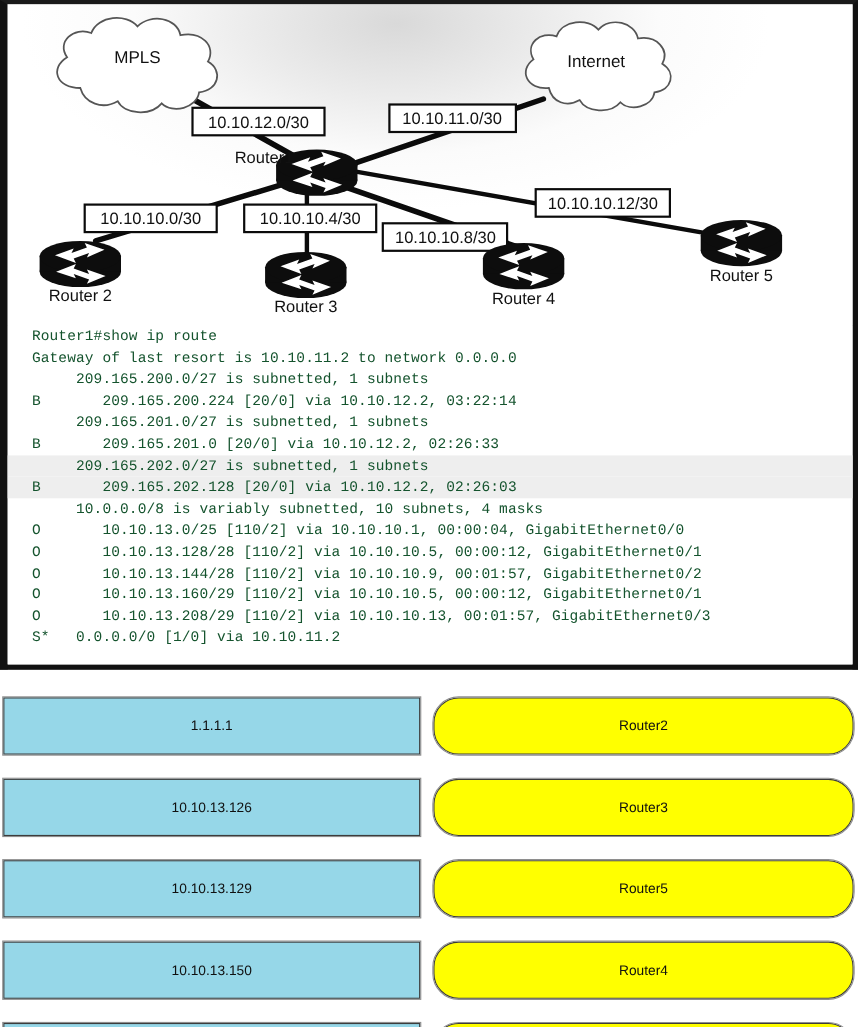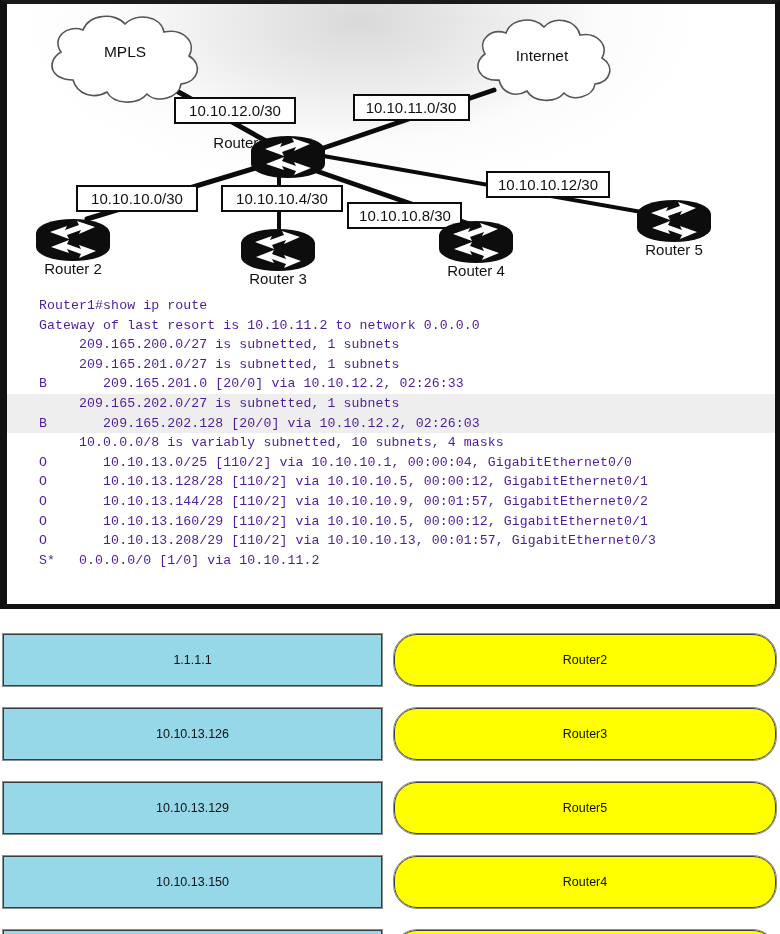--- a/index.html
+++ b/index.html
@@ -48,23 +48,23 @@
     left: 0;
     top: 292px;
     width: 768px;
     height: 308px;
     background: #ffffff;
   }
   .cli-line {
     font-family: "Liberation Mono", "DejaVu Sans Mono", monospace;
     font-size: 13.2px;
     line-height: 19.6px;
-    color: #4c1d95;
+    color: #14532d;
     white-space: pre;
-    padding-left: 32px;
+    padding-left: 22px;
     letter-spacing: 0.1px;
   }
   .cli-line.hl { background: #eeeeee; }
 
   
   #answer-area {
     position: absolute;
     left: 0;
     top: 609px;
     width: 780px;
@@ -218,20 +218,21 @@
           <text class="dg-router-label" x="667" y="251" text-anchor="middle">Router 5</text>
         </g>
 
       </svg>
     </div>
 
     <div id="cli-area">
         <div class="cli-line">Router1#show ip route</div>
         <div class="cli-line">Gateway of last resort is 10.10.11.2 to network 0.0.0.0</div>
         <div class="cli-line">     209.165.200.0/27 is subnetted, 1 subnets</div>
+        <div class="cli-line">B       209.165.200.224 [20/0] via 10.10.12.2, 03:22:14</div>
         <div class="cli-line">     209.165.201.0/27 is subnetted, 1 subnets</div>
         <div class="cli-line">B       209.165.201.0 [20/0] via 10.10.12.2, 02:26:33</div>
         <div class="cli-line hl">     209.165.202.0/27 is subnetted, 1 subnets</div>
         <div class="cli-line hl">B       209.165.202.128 [20/0] via 10.10.12.2, 02:26:03</div>
         <div class="cli-line">     10.0.0.0/8 is variably subnetted, 10 subnets, 4 masks</div>
         <div class="cli-line">O       10.10.13.0/25 [110/2] via 10.10.10.1, 00:00:04, GigabitEthernet0/0</div>
         <div class="cli-line">O       10.10.13.128/28 [110/2] via 10.10.10.5, 00:00:12, GigabitEthernet0/1</div>
         <div class="cli-line">O       10.10.13.144/28 [110/2] via 10.10.10.9, 00:01:57, GigabitEthernet0/2</div>
         <div class="cli-line">O       10.10.13.160/29 [110/2] via 10.10.10.5, 00:00:12, GigabitEthernet0/1</div>
         <div class="cli-line">O       10.10.13.208/29 [110/2] via 10.10.10.13, 00:01:57, GigabitEthernet0/3</div>

